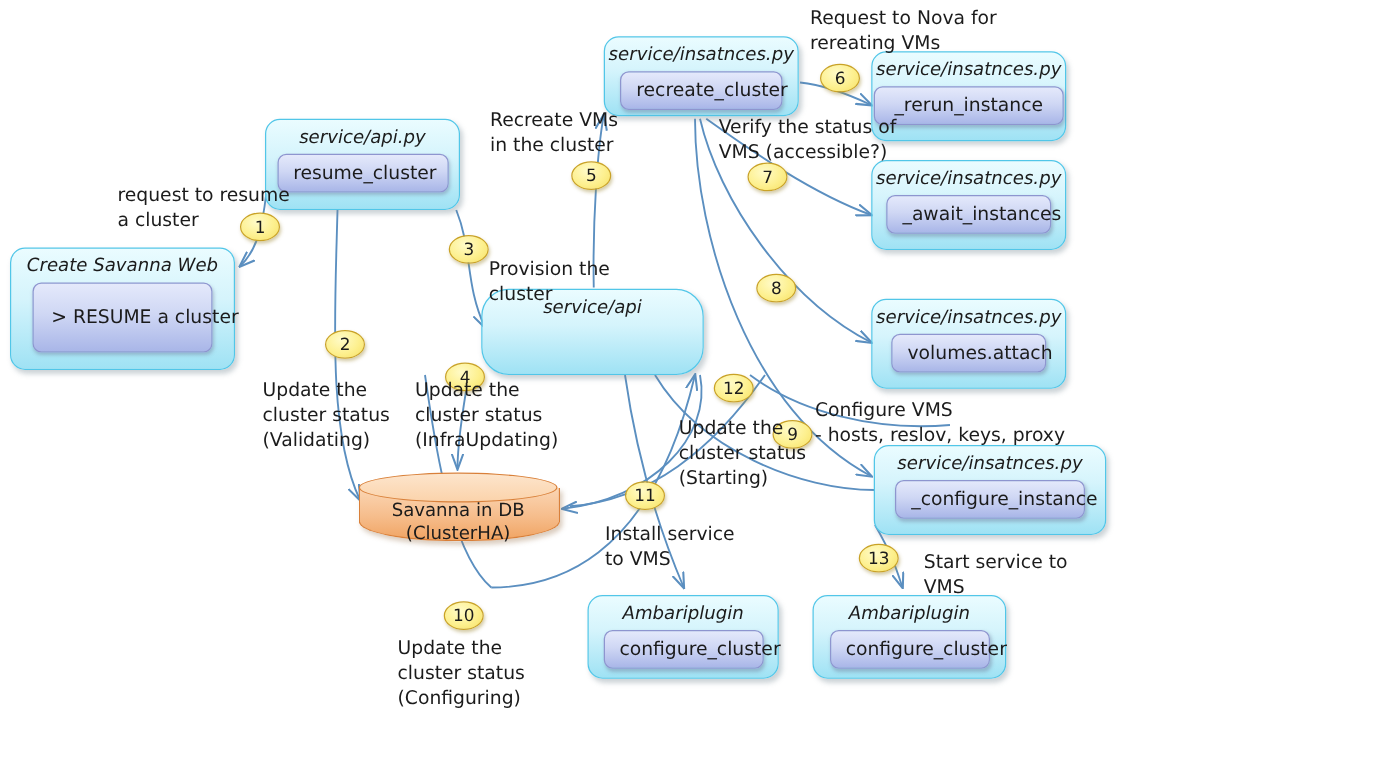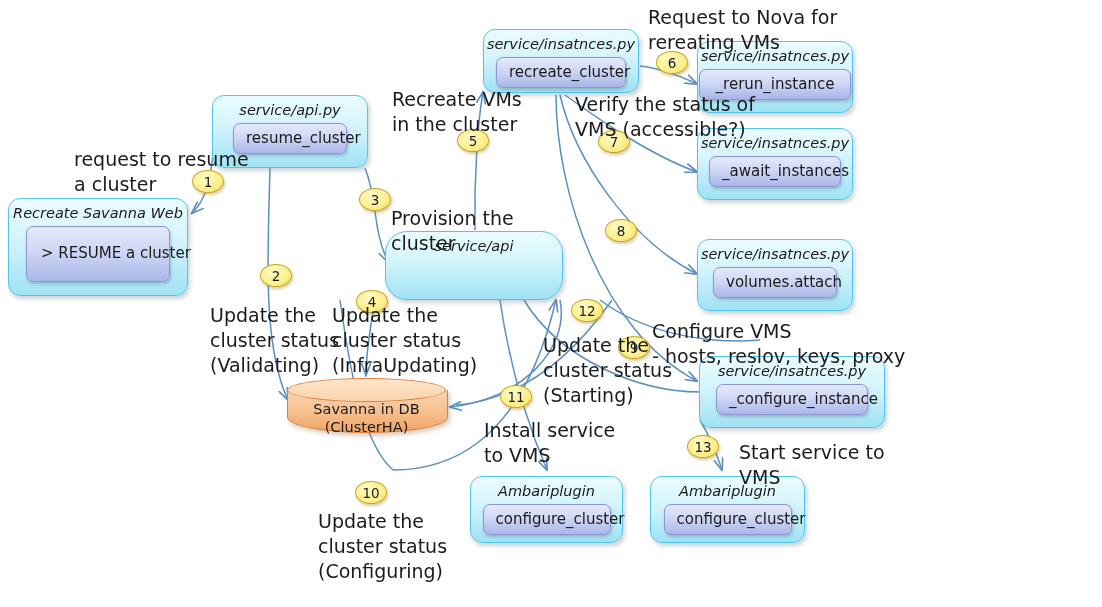--- a/index.html
+++ b/index.html
@@ -77,21 +77,21 @@
     background:radial-gradient(ellipse at 40% 32%,#fffbc8 0%,#fdf08f 55%,#f6e063 100%);
     box-shadow:1px 2px 3px rgba(160,140,60,.45);
     display:flex;align-items:center;justify-content:center;
     font-size:13.5px;color:#1b1b1b;
     box-sizing:border-box;
   }
 
   
   .cap{
     position:absolute;
-    font-size:19px;
+    font-size:15px;
     line-height:1.32;
     color:#1b1b1b;
     white-space:pre;
   }
 </style>
 </head>
 <body>
 
 <div id="canvas">
 
@@ -132,27 +132,27 @@
 
     <g fill="none" stroke="#5b8fc0" stroke-width="1.5">
       <path d="M340,300 C346,340 358,440 393,470"></path>
       <path d="M456,405 C520,400 570,360 612,300"></path>
       <path d="M524,300 C560,360 640,392 700,392"></path>
       <path d="M600,300 C640,330 700,345 760,340"></path>
     </g>
   </svg>
 
   <div class="node" style="left:8px;top:198px;width:180px;height:98px;">
-    <div class="ntitle">Recreate Savanna Web</div>
+    <div class="ntitle">Create Savanna Web</div>
     <div class="nfunc" style="width:144px;height:56px;display:flex;align-items:center;justify-content:flex-start;padding-left:14px;">&gt; RESUME a cluster</div>
   </div>
 
   <div class="node" style="left:212px;top:95px;width:156px;height:73px;">
     <div class="ntitle">service/api.py</div>
-    <div class="nfunc" style="width:114px;">resume_cluster</div>
+    <div class="nfunc" style="width:137px;">resume_cluster</div>
   </div>
 
   <div class="node" style="left:483px;top:29px;width:156px;height:64px;">
     <div class="ntitle">service/insatnces.py</div>
     <div class="nfunc" style="width:130px;">recreate_cluster</div>
   </div>
 
   <div class="node" style="left:385px;top:231px;width:178px;height:69px;border-radius:22px;">
     <div class="ntitle">service/api</div>
   </div>
@@ -203,21 +203,21 @@
   <div class="badge" style="left:457px;top:129px;">5</div>
   <div class="badge" style="left:656px;top:51px;">6</div>
   <div class="badge" style="left:598px;top:130px;">7</div>
   <div class="badge" style="left:605px;top:219px;">8</div>
   <div class="badge" style="left:618px;top:336px;">9</div>
   <div class="badge" style="left:355px;top:481px;">10</div>
   <div class="badge" style="left:500px;top:385px;">11</div>
   <div class="badge" style="left:571px;top:299px;">12</div>
   <div class="badge" style="left:687px;top:435px;">13</div>
 
-  <div class="cap" style="left:74px;top:147px;">request to resume
+  <div class="cap" style="left:94px;top:147px;">request to resume
 a cluster</div>
   <div class="cap" style="left:210px;top:303px;">Update the
 cluster status
 (Validating)</div>
   <div class="cap" style="left:391px;top:174px;margin-top:32px;">Provision the
 cluster</div>
   <div class="cap" style="left:332px;top:303px;">Update the
 cluster status
 (InfraUpdating)</div>
   <div class="cap" style="left:392px;top:87px;">Recreate VMs

